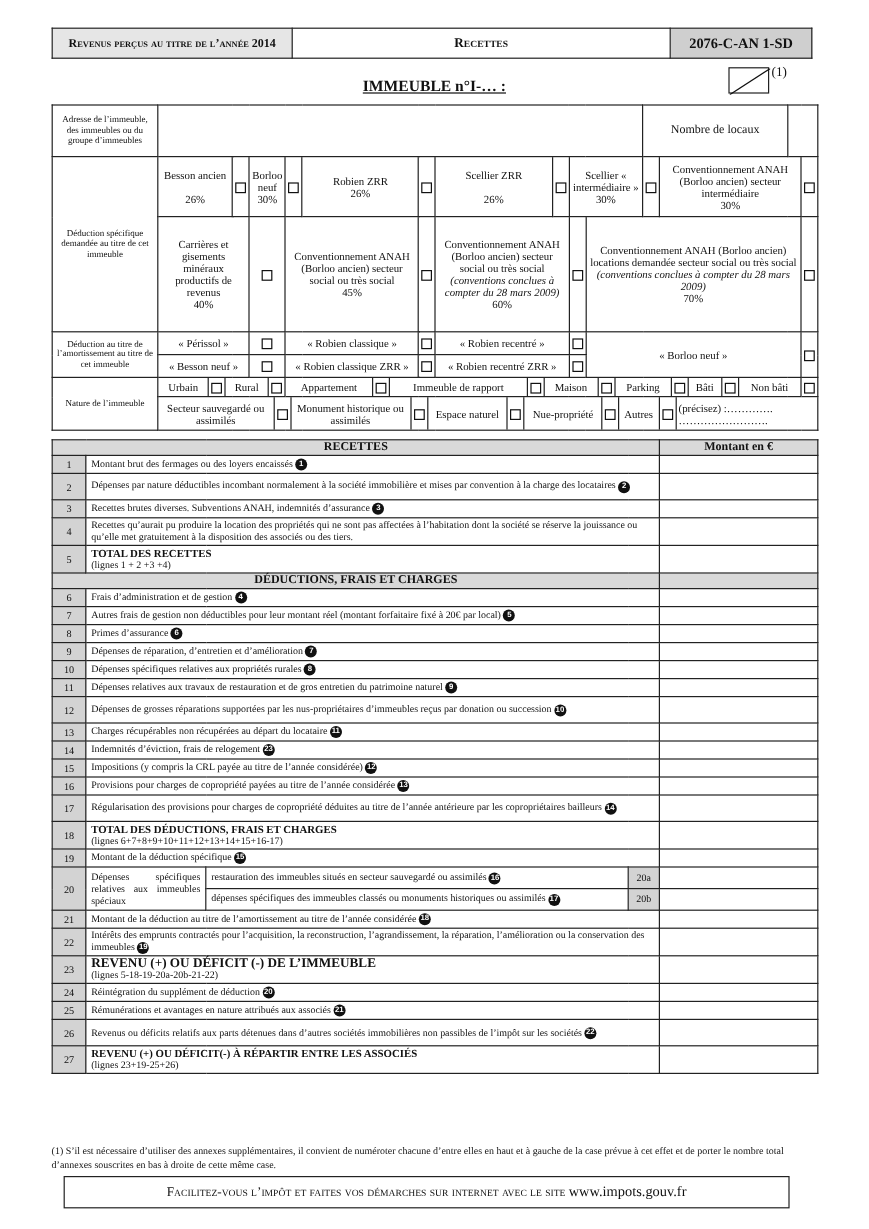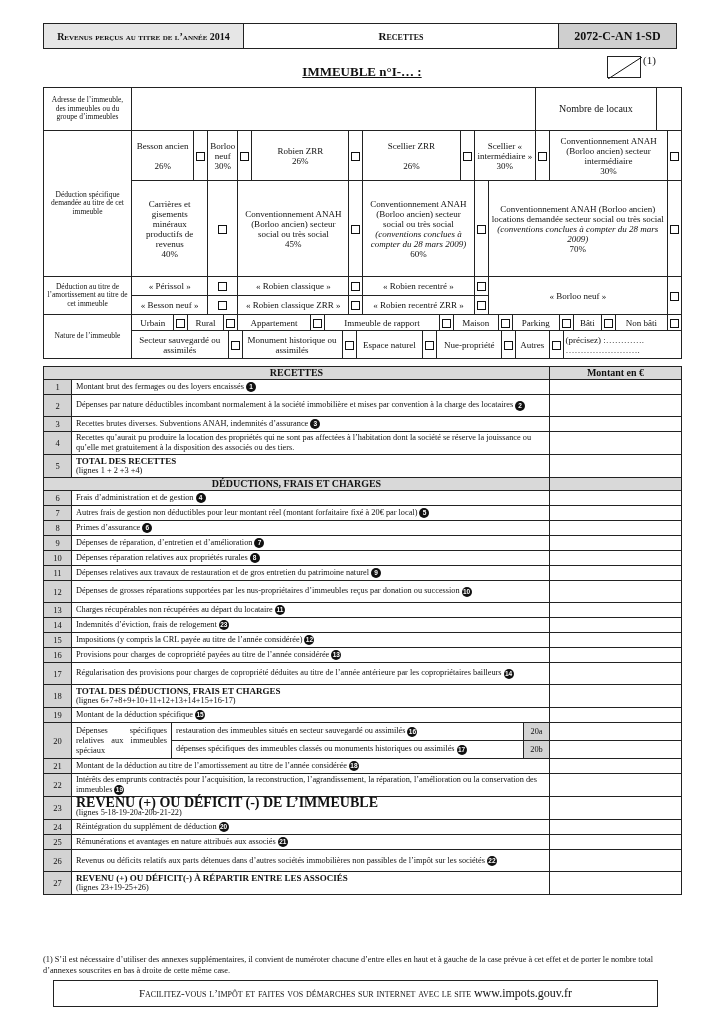--- a/index.html
+++ b/index.html
@@ -44,21 +44,21 @@
   #footer-box .url { font-variant: normal; font-size: 12px; }
 </style>
 </head>
 <body>
 
 <table id="hdr">
   <tbody>
       <tr>
     <td class="h1">Revenus perçus au titre de l’année 2014</td>
     <td class="h2">Recettes</td>
-    <td class="h3">2072-C-AN 1-SD</td>
+    <td class="h3">2076-C-AN 1-SD</td>
   </tr>
 </tbody>
   </table>
 
 <div id="annex-box">
   <svg width="34" height="22">
       <line x1="0" y1="22" x2="34" y2="0" stroke="#111" stroke-width="1"></line>
     </svg>
 </div>
 <div id="annex-note">(1)</div>
@@ -228,21 +228,21 @@
         <td colspan="3"><span>Primes d’assurance</span><span class="badge">6</span></td>
         <td class="amt"></td>
       </tr>
       <tr style="height: 15px;">
         <td class="num">9</td>
         <td colspan="3"><span>Dépenses de réparation, d’entretien et d’amélioration</span><span class="badge">7</span></td>
         <td class="amt"></td>
       </tr>
       <tr style="height: 15px;">
         <td class="num">10</td>
-        <td colspan="3"><span>Dépenses réparation relatives aux propriétés rurales</span><span class="badge">8</span></td>
+        <td colspan="3"><span>Dépenses spécifiques relatives aux propriétés rurales</span><span class="badge">8</span></td>
         <td class="amt"></td>
       </tr>
       <tr style="height: 15px;">
         <td class="num">11</td>
         <td colspan="3"><span>Dépenses relatives aux travaux de restauration et de gros entretien du patrimoine naturel</span><span class="badge">9</span></td>
         <td class="amt"></td>
       </tr>
       <tr style="height: 22px;">
         <td class="num">12</td>
         <td colspan="3"><span>Dépenses de grosses réparations supportées par les nus-propriétaires d’immeubles reçus par donation ou succession</span><span class="badge">10</span></td>
@@ -304,21 +304,21 @@
         <td colspan="3"><span>Montant de la déduction au titre de l’amortissement au titre de l’année considérée</span><span class="badge">18</span></td>
         <td class="amt"></td>
       </tr>
       <tr style="height: 22px;">
         <td class="num">22</td>
         <td colspan="3"><span>Intérêts des emprunts contractés pour l’acquisition, la reconstruction, l’agrandissement, la réparation, l’amélioration ou la conservation des immeubles</span><span class="badge">19</span></td>
         <td class="amt"></td>
       </tr>
       <tr style="height: 22px;">
         <td class="num">23</td>
-        <td colspan="3"><div class="b" style="font-size: 14px;">REVENU (+) OU DÉFICIT (-) DE L’IMMEUBLE</div><span>(lignes 5-18-19-20a-20b-21-22)</span></td>
+        <td colspan="3"><div class="b" style="font-size: 11px;">REVENU (+) OU DÉFICIT (-) DE L’IMMEUBLE</div><span>(lignes 5-18-19-20a-20b-21-22)</span></td>
         <td class="amt"></td>
       </tr>
       <tr style="height: 15px;">
         <td class="num">24</td>
         <td colspan="3"><span>Réintégration du supplément de déduction</span><span class="badge">20</span></td>
         <td class="amt"></td>
       </tr>
       <tr style="height: 15px;">
         <td class="num">25</td>
         <td colspan="3"><span>Rémunérations et avantages en nature attribués aux associés</span><span class="badge">21</span></td>

